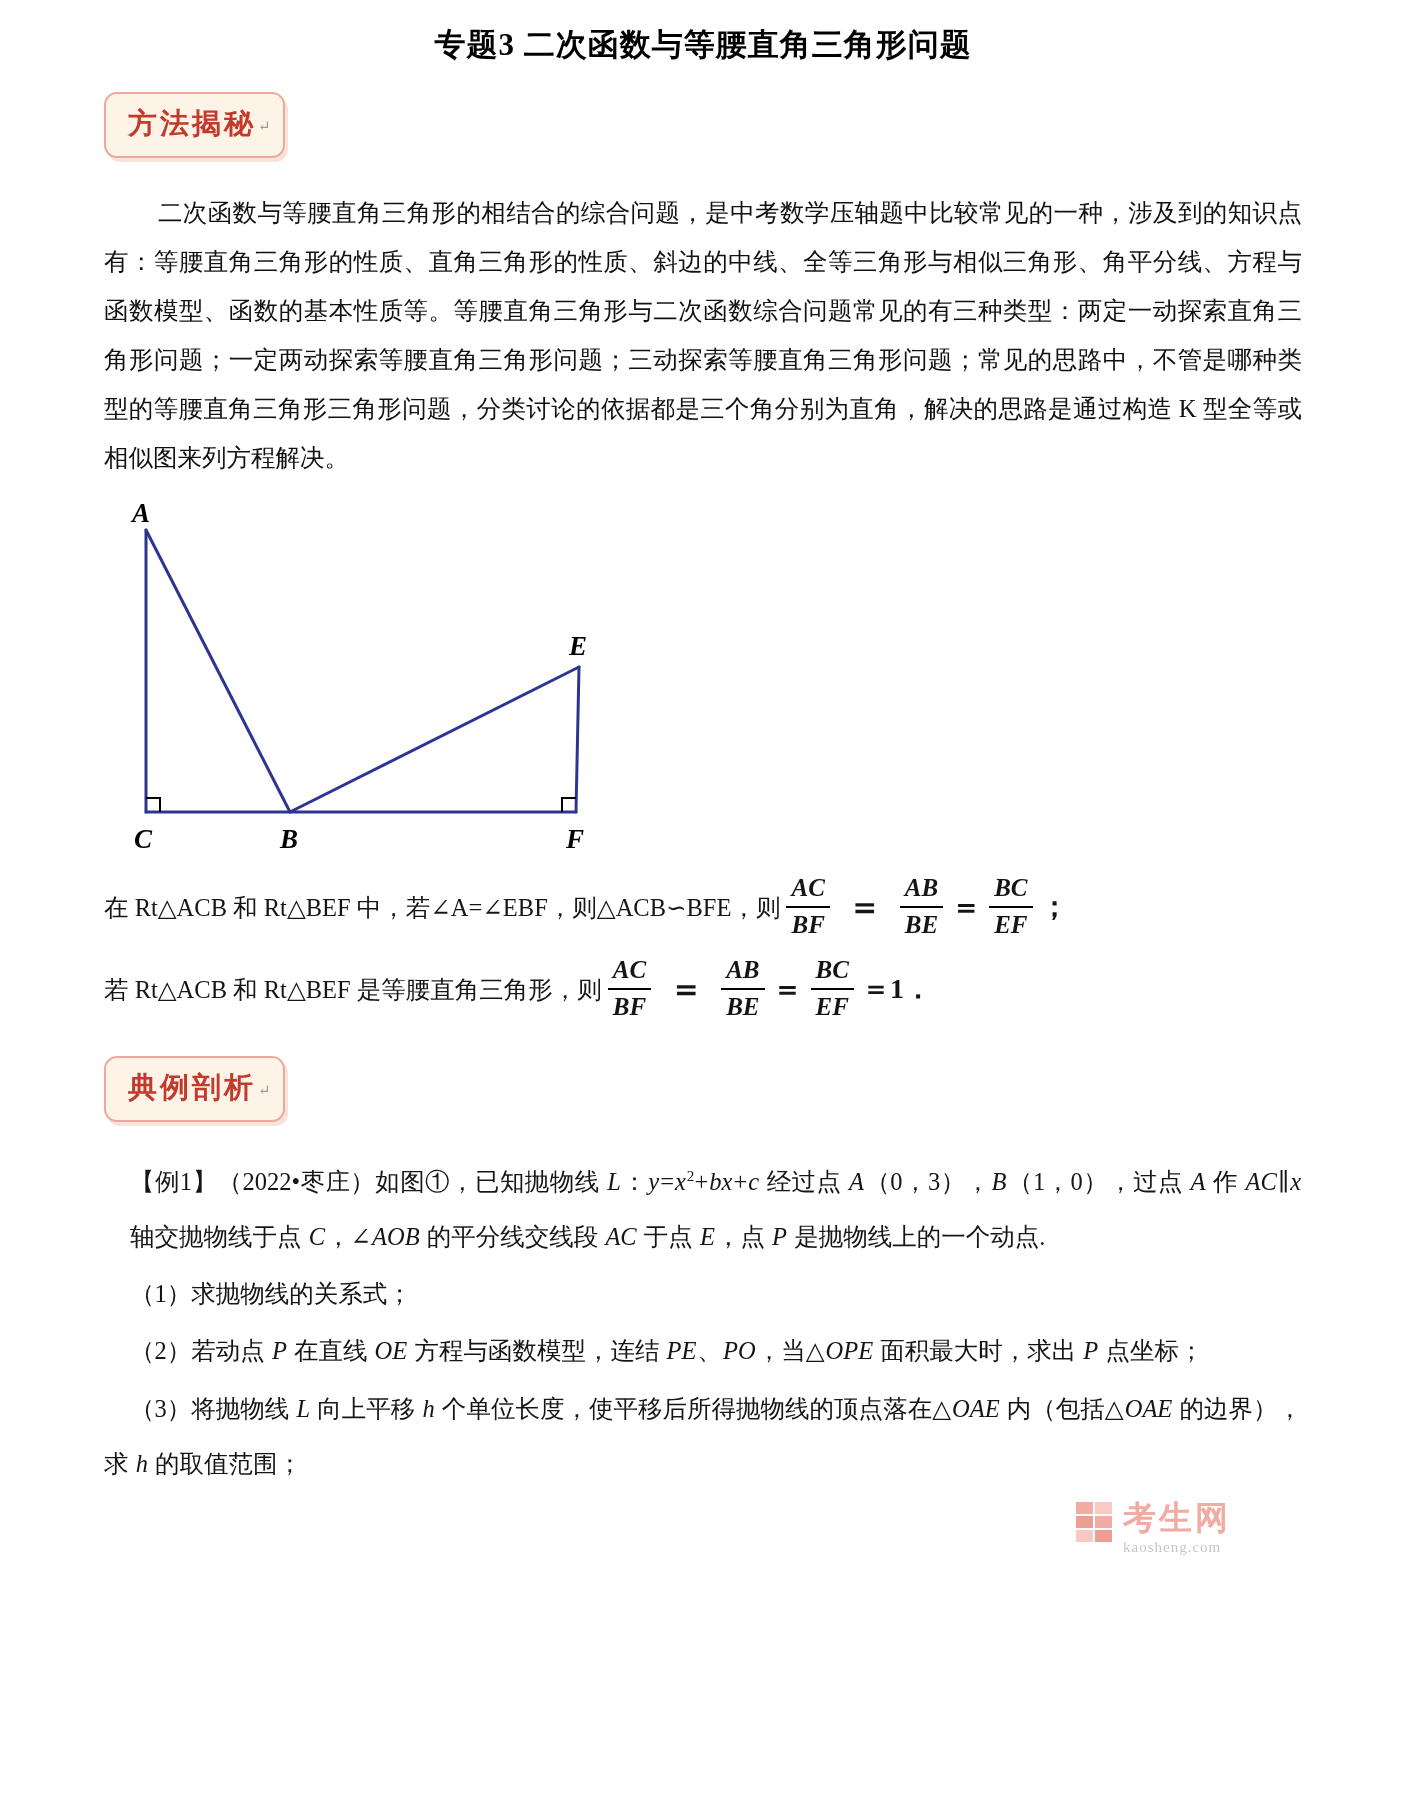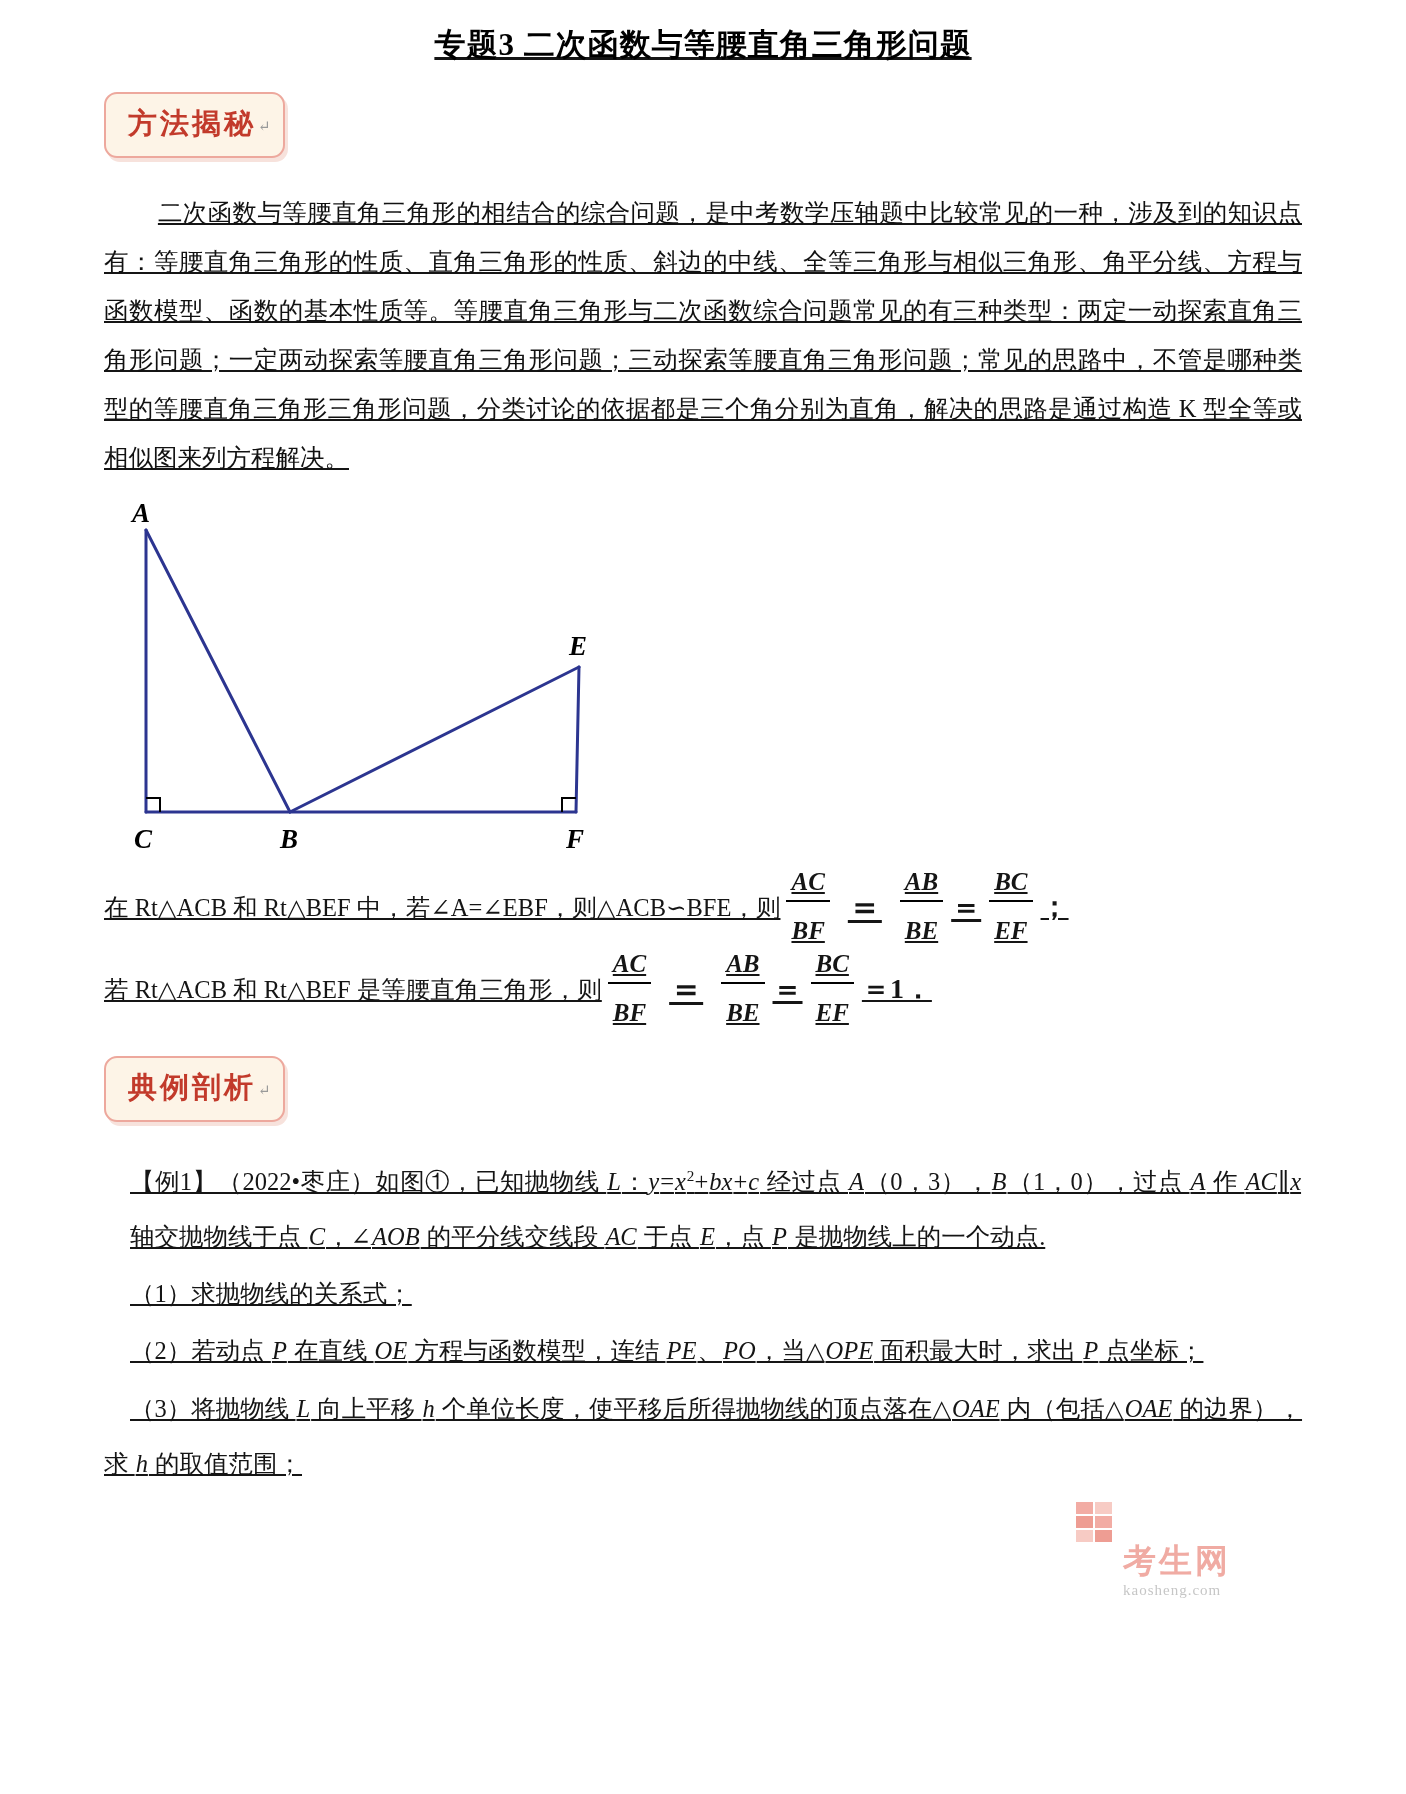--- a/index.html
+++ b/index.html
@@ -1,20 +1,20 @@
 <!DOCTYPE html>
 <html><head>
 <meta charset="utf-8">
 <style>
   html,body { margin:0; padding:0; background:#ffffff; }
   body {
     width:1406px; height:1794px; overflow:hidden; position:relative;
     font-family:"Liberation Serif","DejaVu Serif",serif; color:#151515;
   }
-  .page { position:relative; box-sizing:border-box; width:1406px; height:1266px; padding:16px 104px 0 104px;text-decoration:underline; }
+  .page { position:relative; box-sizing:border-box; width:1406px; height:1266px; padding:16px 104px 0 104px; }
 
   .doc-title {
     text-align:center; font-size:31px; font-weight:bold; letter-spacing:1px;
     margin:8px 0 26px 0; color:#000;
   }
 
   .badge {
     display:inline-block; position:relative;
     background:#fdf4e7; border:2px solid #eda89d; border-radius:13px;
     padding:10px 12px 12px 22px;
@@ -31,21 +31,21 @@
   .figure-wrap { margin:18px 0 0 20px; }
 
   .math-line {
     display:flex; align-items:center; font-size:24.5px; min-height:82px; margin:0; white-space:nowrap;
   }
   .frac {
     display:inline-block; text-align:center; font-weight:bold; font-style:italic;
     font-size:25px; line-height:1.15; margin:0 6px; vertical-align:middle;
   }
   .frac .num { display:block; border-bottom:2.5px solid #000; padding:0 5px 3px 5px; }
-  .frac .den { display:block; padding-top:15px; }
+  .frac .den { display:block; padding-top:3px; }
   .eq { font-size:34px; font-weight:bold; margin:0 12px; }
   .eq-tight { font-size:30px; font-weight:bold; margin:0 2px; }
   .math-suffix { font-size:28px; font-weight:bold; margin-left:2px; }
 
   .example-section { margin-top:26px; }
   .example-intro {
     margin-top:32px; padding-left:26px; font-size:24.5px; line-height:2.25; text-align:justify;
   }
   .example-item {
     font-size:24.5px; line-height:2.25; text-indent:26px; text-align:justify; margin-top:2px;
@@ -55,21 +55,21 @@
 
   .vertex-label { font-family:"Liberation Serif","DejaVu Serif",serif; font-weight:bold; font-style:italic; font-size:27px; fill:#000; }
 
   .watermark { position:absolute; left:1076px; top:1500px; display:flex; align-items:flex-start; gap:9px; }
   .wm-mark { width:38px; height:40px; display:grid; grid-template-columns:17px 17px; grid-template-rows:12px 12px 12px; gap:2px; padding-top:2px; }
   .wm-mark span { display:block; }
   .sq-a { background:#f2aca4; }
   .sq-b { background:#f7cbc4; }
   .sq-c { background:#ee9d93; }
   .wm-texts { display:flex; flex-direction:column; }
-  .wm-cn { font-size:33px; font-weight:bold; color:#f0aba3; letter-spacing:3px; line-height:1.1;margin-top:43px; }
+  .wm-cn { font-size:33px; font-weight:bold; color:#f0aba3; letter-spacing:3px; line-height:1.1; }
   .wm-en { font-size:15px; color:#c6c6c6; letter-spacing:1px; margin-top:3px; }
 </style>
 </head>
 <body>
 
 <div class="page">
 
   <div class="doc-title">专题3 二次函数与等腰直角三角形问题</div>
 
   <div>

